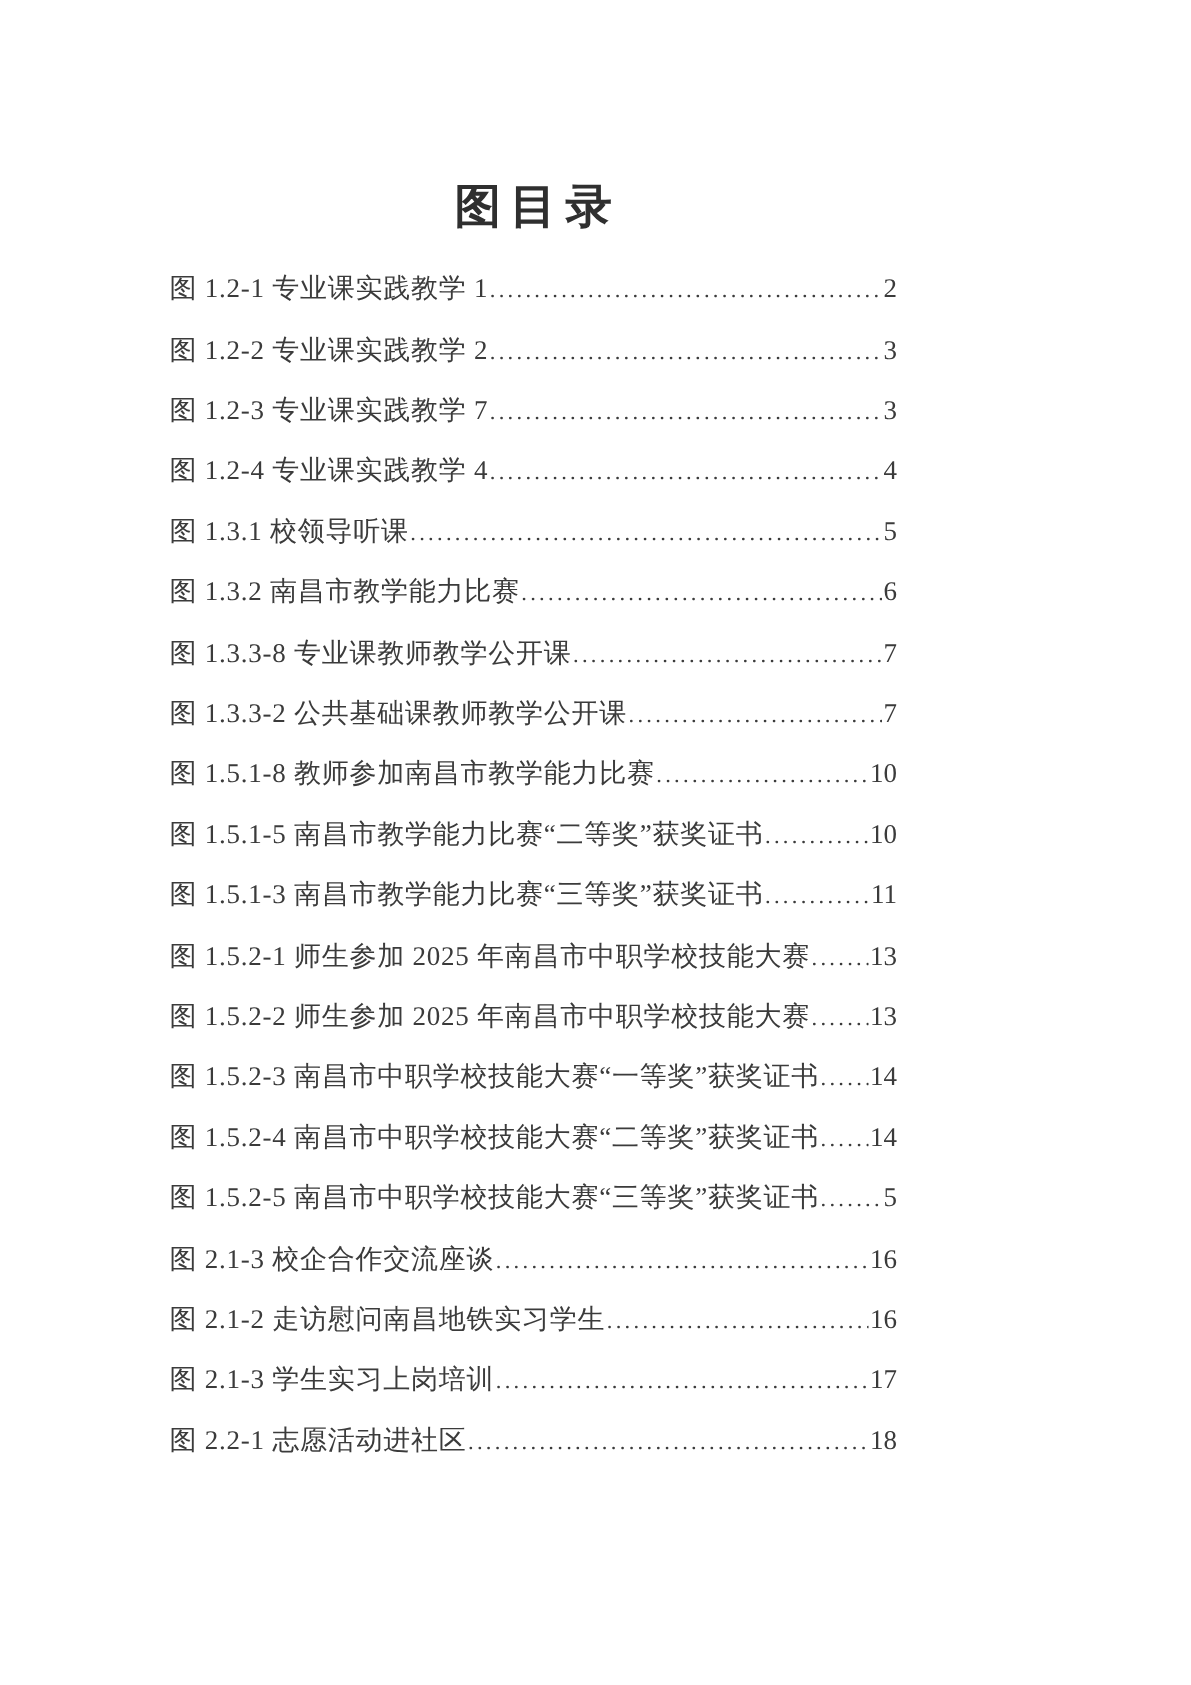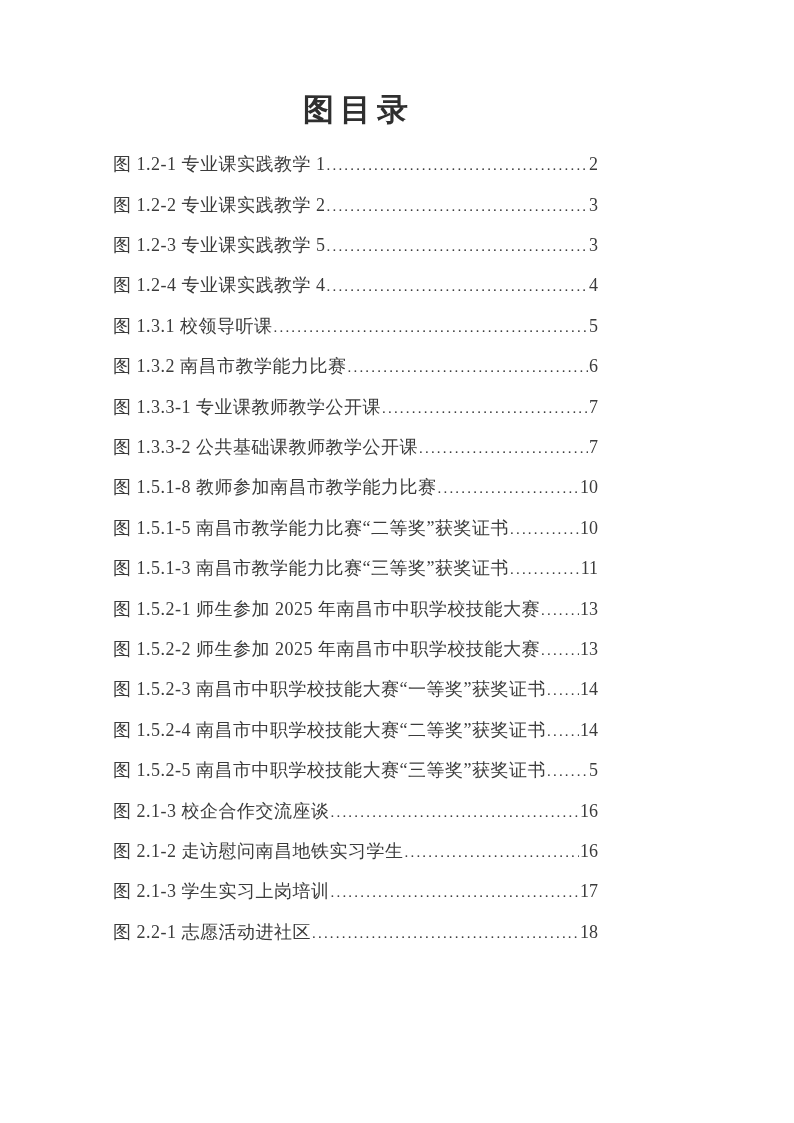--- a/index.html
+++ b/index.html
@@ -7,21 +7,21 @@
   body {
     font-family: "Liberation Serif", "DejaVu Serif", serif;
     color: #3b3b3b;
   }
   .page {
     position: relative;
     width: 686px;
     height: 1123px;
     background: #ffffff;
     overflow: hidden;
-    padding: 90px 88px 0 113px;
+    padding: 118px 88px 0 113px;
   }
   .doc-title {
     text-align: center;
     font-size: 31px;
     font-weight: bold;
     color: #2f2f2f;
     letter-spacing: 6px;
     text-indent: 6px;
     line-height: 1.3;
     margin-bottom: 14px;
@@ -76,21 +76,21 @@
       <span class="toc-page">2</span>
     </div>
 
     <div class="toc-row">
       <span class="toc-label">图 1.2-2 专业课实践教学 2</span>
       <span class="toc-leader"></span>
       <span class="toc-page">3</span>
     </div>
 
     <div class="toc-row">
-      <span class="toc-label">图 1.2-3 专业课实践教学 5</span>
+      <span class="toc-label">图 1.2-3 专业课实践教学 7</span>
       <span class="toc-leader"></span>
       <span class="toc-page">3</span>
     </div>
 
     <div class="toc-row">
       <span class="toc-label">图 1.2-4 专业课实践教学 4</span>
       <span class="toc-leader"></span>
       <span class="toc-page">4</span>
     </div>
 
@@ -100,21 +100,21 @@
       <span class="toc-page">5</span>
     </div>
 
     <div class="toc-row">
       <span class="toc-label">图 1.3.2 南昌市教学能力比赛</span>
       <span class="toc-leader"></span>
       <span class="toc-page">6</span>
     </div>
 
     <div class="toc-row">
-      <span class="toc-label">图 1.3.3-1 专业课教师教学公开课</span>
+      <span class="toc-label">图 1.3.3-8 专业课教师教学公开课</span>
       <span class="toc-leader"></span>
       <span class="toc-page">7</span>
     </div>
 
     <div class="toc-row">
       <span class="toc-label">图 1.3.3-2 公共基础课教师教学公开课</span>
       <span class="toc-leader"></span>
       <span class="toc-page">7</span>
     </div>
 

